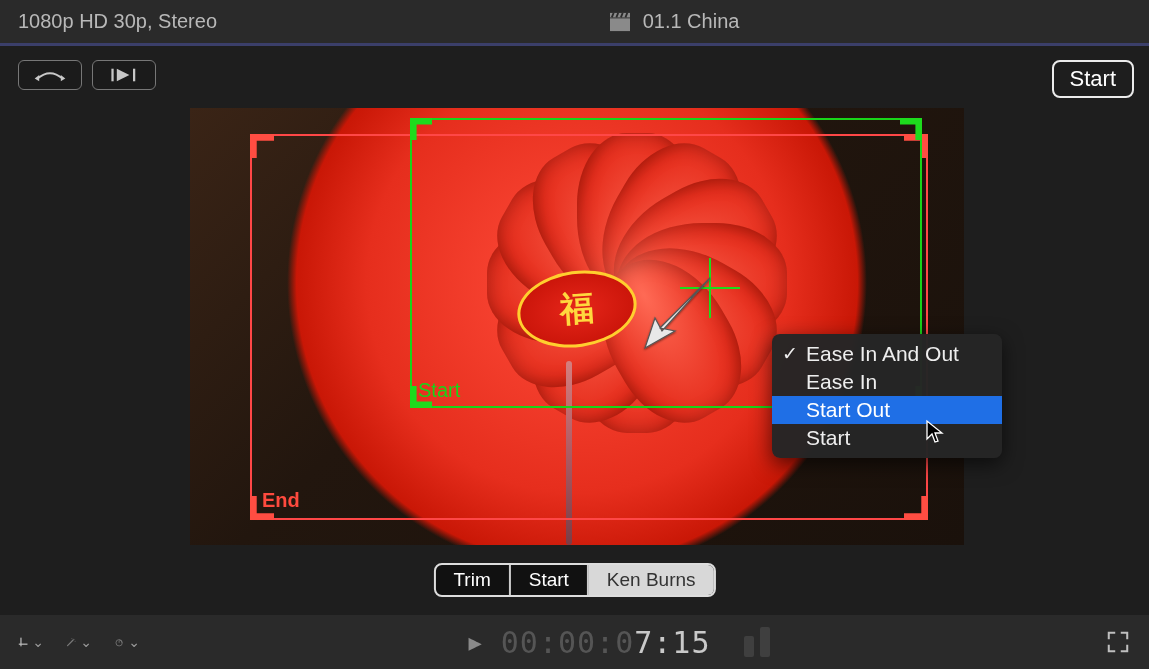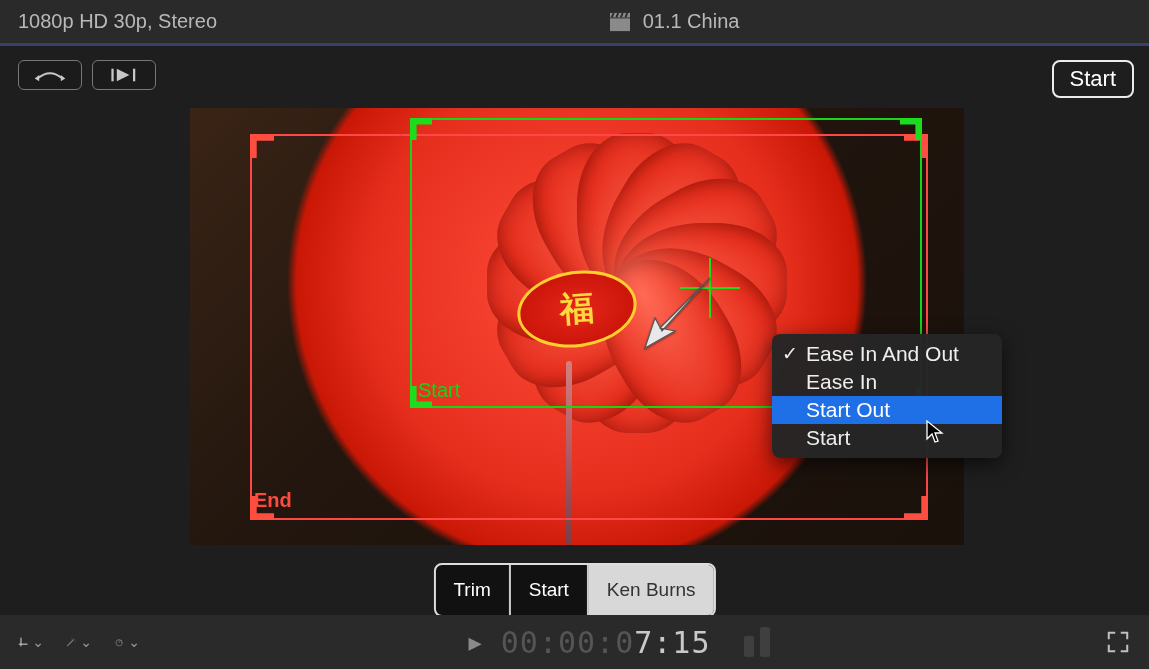--- a/index.html
+++ b/index.html
@@ -119,21 +119,21 @@
     left:60px; top:26px;
     width:678px; height:386px;
     border:2px solid #ff4747;
     pointer-events:none;
   }
   .frame-end .corner{position:absolute; width:24px; height:24px; background:#ff4d42;}
   .frame-end .tl{top:-2px; left:-2px; clip-path:polygon(0 0,100% 0,100% 28%,28% 28%,28% 100%,0 100%);}
   .frame-end .tr{top:-2px; right:-2px; clip-path:polygon(0 0,100% 0,100% 100%,72% 100%,72% 28%,0 28%);}
   .frame-end .bl{bottom:-2px; left:-2px; clip-path:polygon(0 0,28% 0,28% 72%,100% 72%,100% 100%,0 100%);}
   .frame-end .br{bottom:-2px; right:-2px; clip-path:polygon(72% 0,100% 0,100% 100%,0 100%,0 72%,72% 72%);}
-  .frame-end .label{position:absolute; left:2px; bottom:6px; color:#ff4a3e; font-size:20px; font-weight:700;}
+  .frame-end .label{position:absolute; left:10px; bottom:6px; color:#ff4a3e; font-size:20px; font-weight:700;}
 
   .arrow{
     position:absolute; left:430px; top:165px;
     width:110px; height:80px; pointer-events:none;
   }
 
   
   .context-menu{
     position:absolute;
     left:772px; top:334px;
@@ -160,21 +160,21 @@
     position:absolute;
     left:50%; transform:translateX(-50%);
     top:563px;
     display:flex;
     border:2px solid #ddd;
     border-radius:8px;
     overflow:hidden;
     background:#111;
     font-size:19px;
   }
-  .segmented .seg{ padding:14px 18px; color:#fff; border-right:2px solid #ccc;text-align:right;}
+  .segmented .seg{ padding:4px 18px; color:#fff; border-right:2px solid #ccc;text-align:right;}
   .segmented .seg:last-child{border-right:none;}
   .segmented .seg.active{ background:#d8d8d8; color:#333;}
 
   
   .bottombar{
     position:absolute; left:0; right:0; bottom:0;
     height:54px;
     background:#2a2a2a;
     display:flex; align-items:center;
     padding:0 18px;

